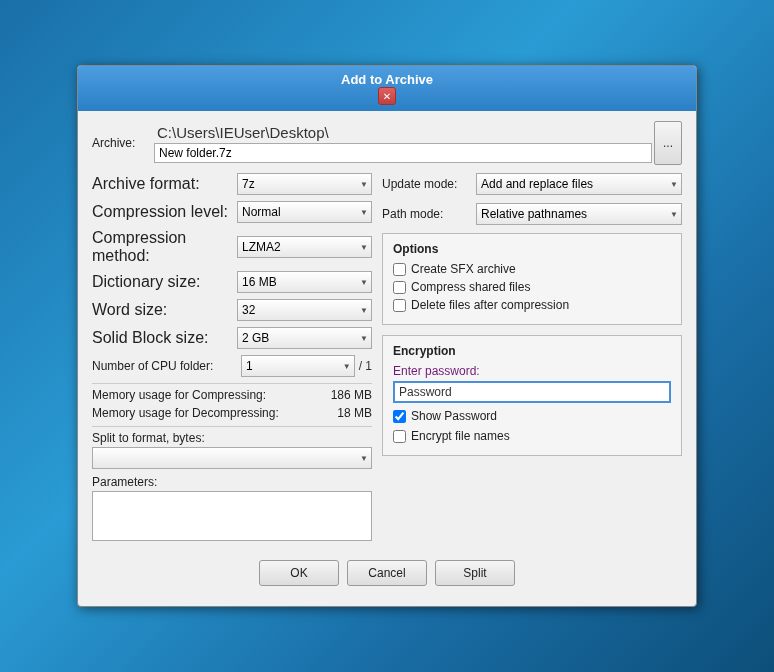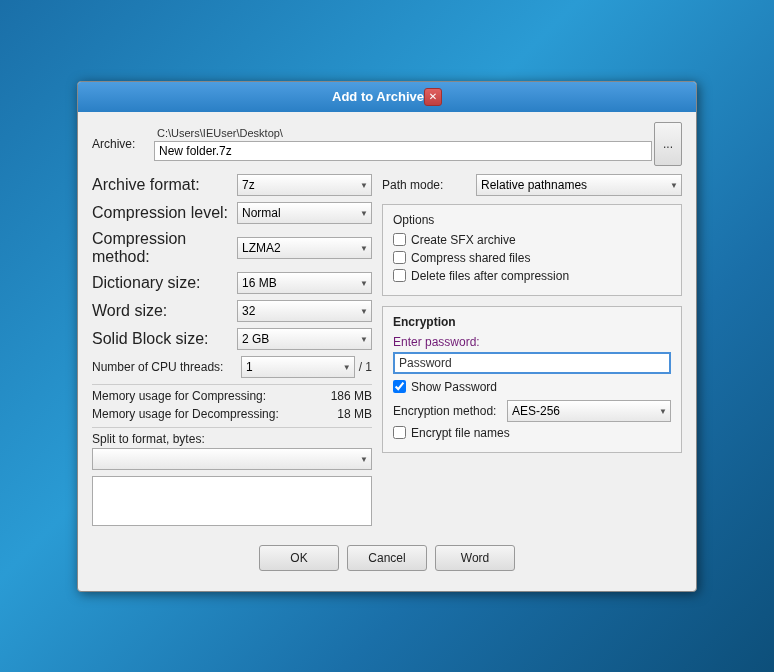--- a/index.html
+++ b/index.html
@@ -22,22 +22,23 @@
       border-radius: 4px;
       box-shadow: 2px 2px 12px rgba(0,0,0,0.5);
       position: relative;
     }
 
     .title-bar {
       background: linear-gradient(to bottom, #4d9de0 0%, #2a7fc5 100%);
       padding: 6px 8px;
       display: flex;
       align-items: center;
-      justify-content: center;
+      justify-content: space-between;
       border-radius: 3px 3px 0 0;
+      flex-direction: column;
     }
 
     .title-bar-text {
       color: white;
       font-size: 13px;
       font-weight: 600;
     }
 
     .close-btn {
       width: 18px;
@@ -71,21 +72,21 @@
     }
 
     .archive-input-wrap {
       flex: 1;
       display: flex;
       flex-direction: column;
       gap: 1px;
     }
 
     .archive-path {
-      font-size: 11px;
+      font-size: 15px;
       color: #333;
       padding: 1px 3px;
     }
 
     .archive-input {
       width: 100%;
       padding: 2px 4px;
       font-size: 12px;
       border: 1px solid #aaa;
       background: white;
@@ -328,21 +329,21 @@
 
     .options-group {
       border: 1px solid #bbb;
       padding: 8px 10px;
       margin-bottom: 10px;
       background: #f5f5f5;
     }
 
     .options-title {
       font-size: 12px;
-      font-weight: normal;
+      font-weight: bold;
       color: #222;
       margin-bottom: 6px;
     }
 
     .checkbox-row {
       display: flex;
       align-items: center;
       gap: 5px;
       margin-bottom: 4px;
     }
@@ -528,21 +529,21 @@
         <div class="form-row">
           <span class="form-label">Solid Block size:</span>
           <div class="select-wrap">
             <select>
               <option>2 GB</option><option>1 GB</option><option>4 GB</option>
             </select>
           </div>
         </div>
 
         <div class="cpu-row">
-          <span class="cpu-label">Number of CPU threads:</span>
+          <span class="cpu-label">Number of CPU folder:</span>
           <div class="cpu-select-wrap">
             <select>
               <option>1</option>
             </select>
           </div>
           <span class="cpu-max">/ 1</span>
         </div>
 
         <hr class="sep-line">
 
@@ -561,26 +562,37 @@
         <div class="split-row">
           <div class="split-label">Split to format, bytes:</div>
           <div class="split-select-wrap">
             <select>
               <option></option>
             </select>
           </div>
         </div>
 
         <div class="params-row">
+          <div class="params-label">Parameters:</div>
           <textarea class="params-input" style=""></textarea>
         </div>
       </div>
 
       <div class="right-panel">
 
+        <div class="right-form-row">
+          <span class="right-label">Update mode:</span>
+          <div class="right-select-wrap">
+            <select>
+              <option>Add and replace files</option>
+              <option>Update and add files</option>
+              <option>Freshen existing files</option>
+            </select>
+          </div>
+        </div>
 
         <div class="right-form-row">
           <span class="right-label">Path mode:</span>
           <div class="right-select-wrap">
             <select>
               <option>Relative pathnames</option>
               <option>No pathnames</option>
               <option>Absolute pathnames</option>
             </select>
           </div>
@@ -609,38 +621,29 @@
           <div class="encryption-title">Encryption</div>
 
           <div class="enc-label">Enter password:</div>
           <input class="enc-input" type="text" value="Password" style="">
 
           <div class="checkbox-row" style="margin-bottom:6px;">
             <input type="checkbox" id="chk_show" checked="" style="">
             <label class="checkbox-label" for="chk_show">Show Password</label>
           </div>
 
-          <div class="enc-method-row">
-            <span class="enc-method-label">Encryption method:</span>
-            <div class="enc-method-select-wrap">
-              <select>
-                <option>AES-256</option>
-                <option>ZipCrypto</option>
-              </select>
-            </div>
-          </div>
 
           <div class="checkbox-row" style="">
             <input type="checkbox" id="chk_enc_names" style="">
             <label class="checkbox-label" for="chk_enc_names">Encrypt file names</label>
           </div>
         </div>
 
       </div>
     </div>
 
     <div class="button-bar">
       <button class="dialog-btn">OK</button>
       <button class="dialog-btn">Cancel</button>
-      <button class="dialog-btn">Word</button>
+      <button class="dialog-btn">Split</button>
     </div>
   </div>
 </div>
 
 </body></html>

